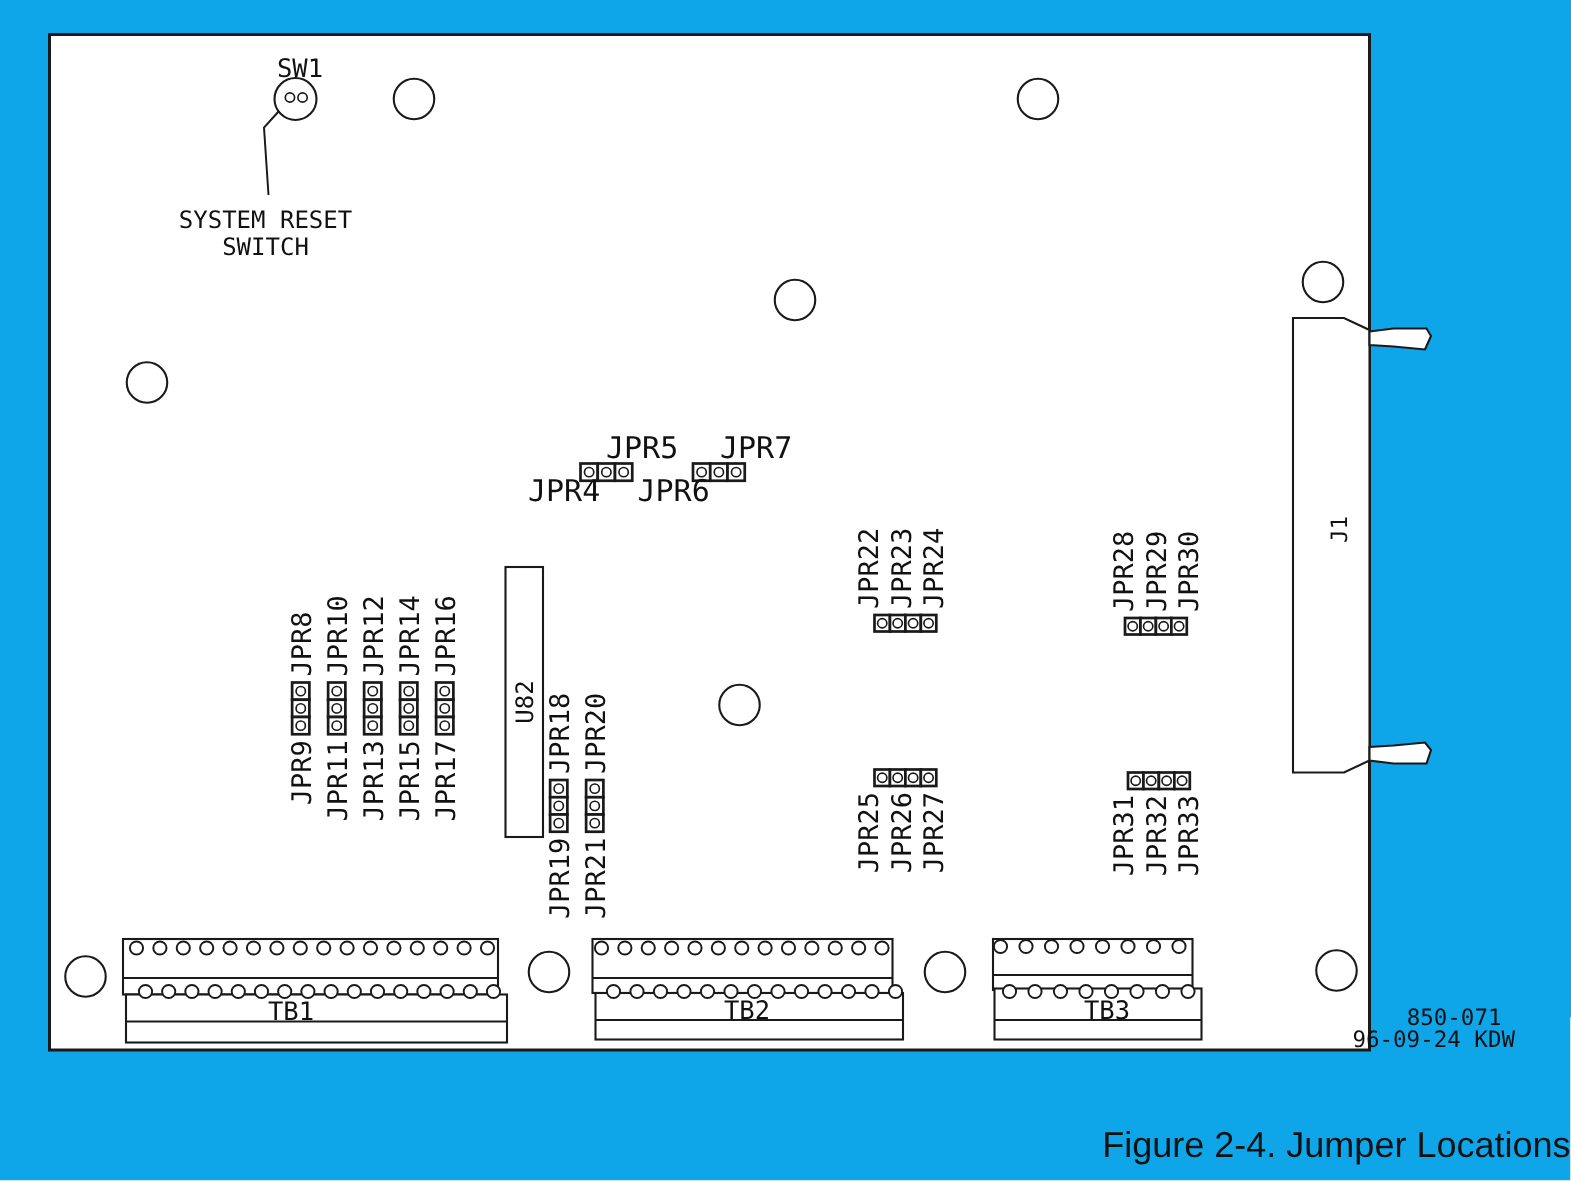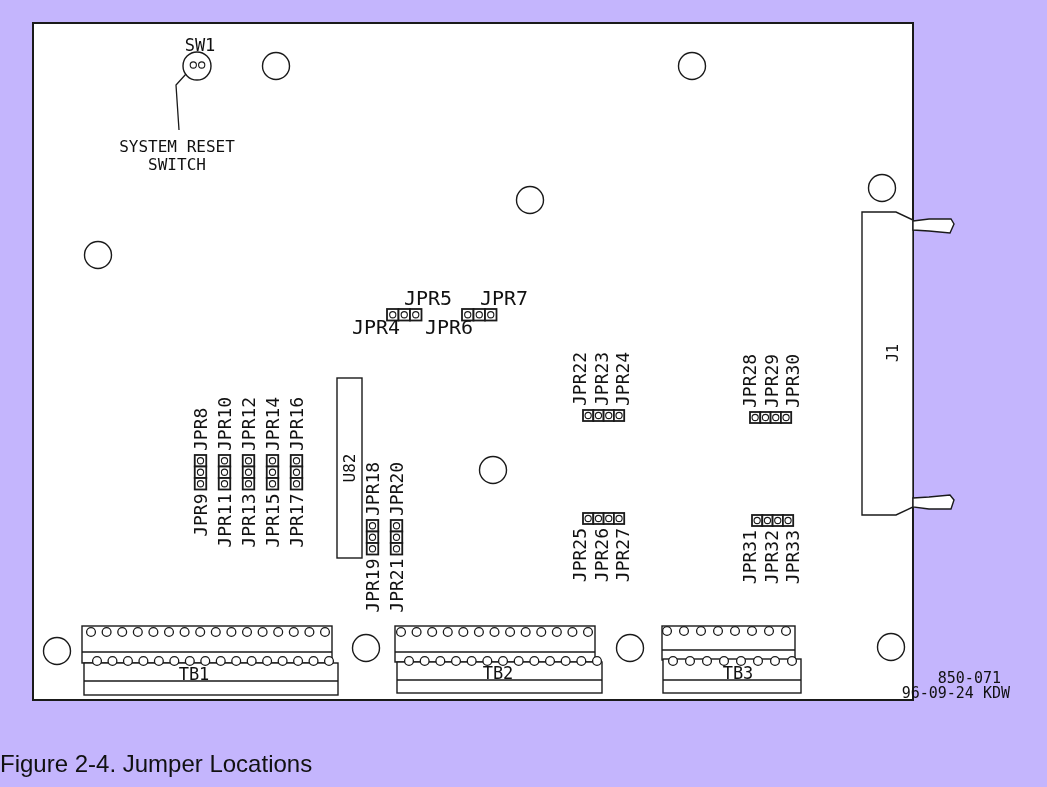--- a/index.html
+++ b/index.html
@@ -1,33 +1,33 @@
 <!DOCTYPE html>
 <html><head>
 <meta charset="utf-8">
 <style>
   html,body{margin:0;padding:0;background:#ffffff;}
-  .page{position:relative;width:1047px;height:787px;background:#c4b5fd;overflow:hidden;
+  .page{position:relative;width:1047px;height:787px;background:#0ea5e9;overflow:hidden;
         font-family:"DejaVu Sans Mono","Liberation Mono",monospace;}
   svg{position:absolute;left:0;top:0;}
   svg text{font-family:"DejaVu Sans Mono","Liberation Mono",monospace;fill:#111;}
   .shape{fill:#fff;stroke:#1a1a1a;stroke-width:1.4;}
   .thin{fill:none;stroke:#1a1a1a;stroke-width:1.3;}
   .board{fill:#fff;stroke:#1a1a1a;stroke-width:2;}
   .cell{fill:#fff;stroke:#1a1a1a;stroke-width:1.8;}
   .pin{fill:#fff;stroke:#1a1a1a;stroke-width:1.1;}
   .tbpin{fill:#fff;stroke:#1a1a1a;stroke-width:1.3;}
   .jlabel{font-size:18px;}
   .jlabel-lg{font-size:20px;}
   .reflabel{font-size:17px;}
   .swcap{font-size:16px;}
   .vref{font-size:16px;}
   .vref-sm{font-size:15px;}
   .corner{font-size:15px;}
-  .caption{position:absolute;left:0;top:750px;width:100%;text-align:left;
+  .caption{position:absolute;left:0;top:750px;width:100%;text-align:right;
            font-family:"Liberation Sans","DejaVu Sans",sans-serif;font-size:24px;color:#111;}
 </style>
 </head>
 <body>
 
 <div class="page">
   <svg width="1047" height="745" viewBox="0 0 1047 745">
 
     <rect class="board" x="33" y="23" width="880" height="677"></rect>
 

